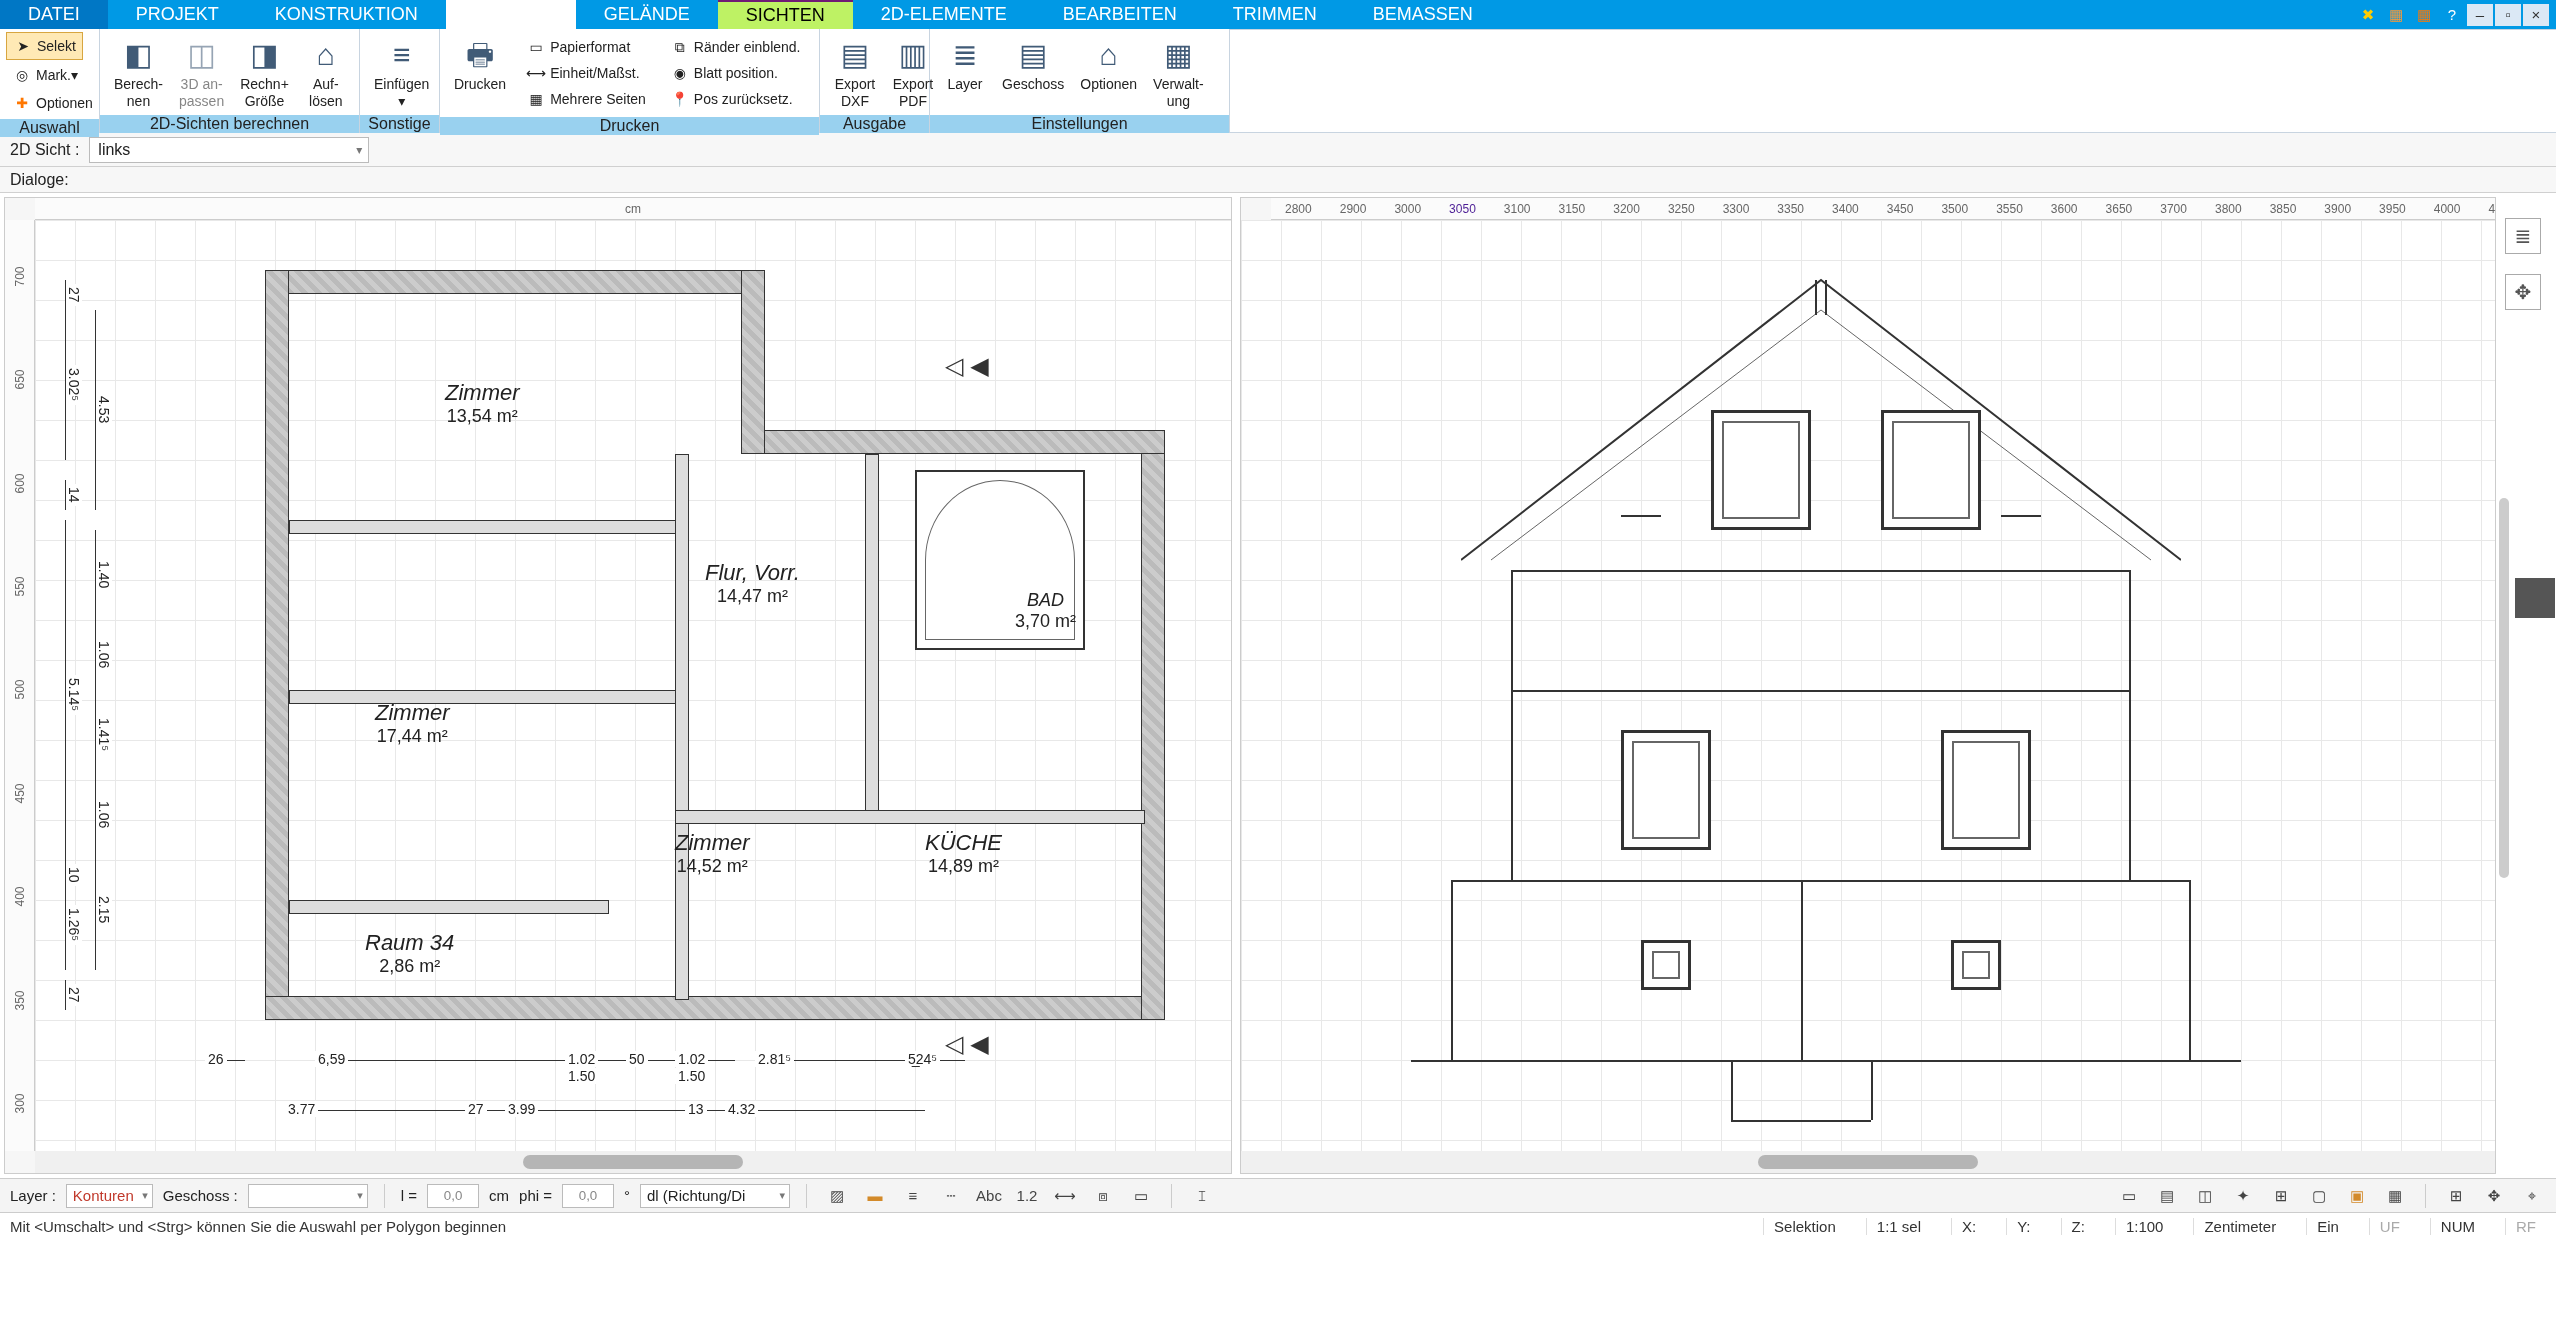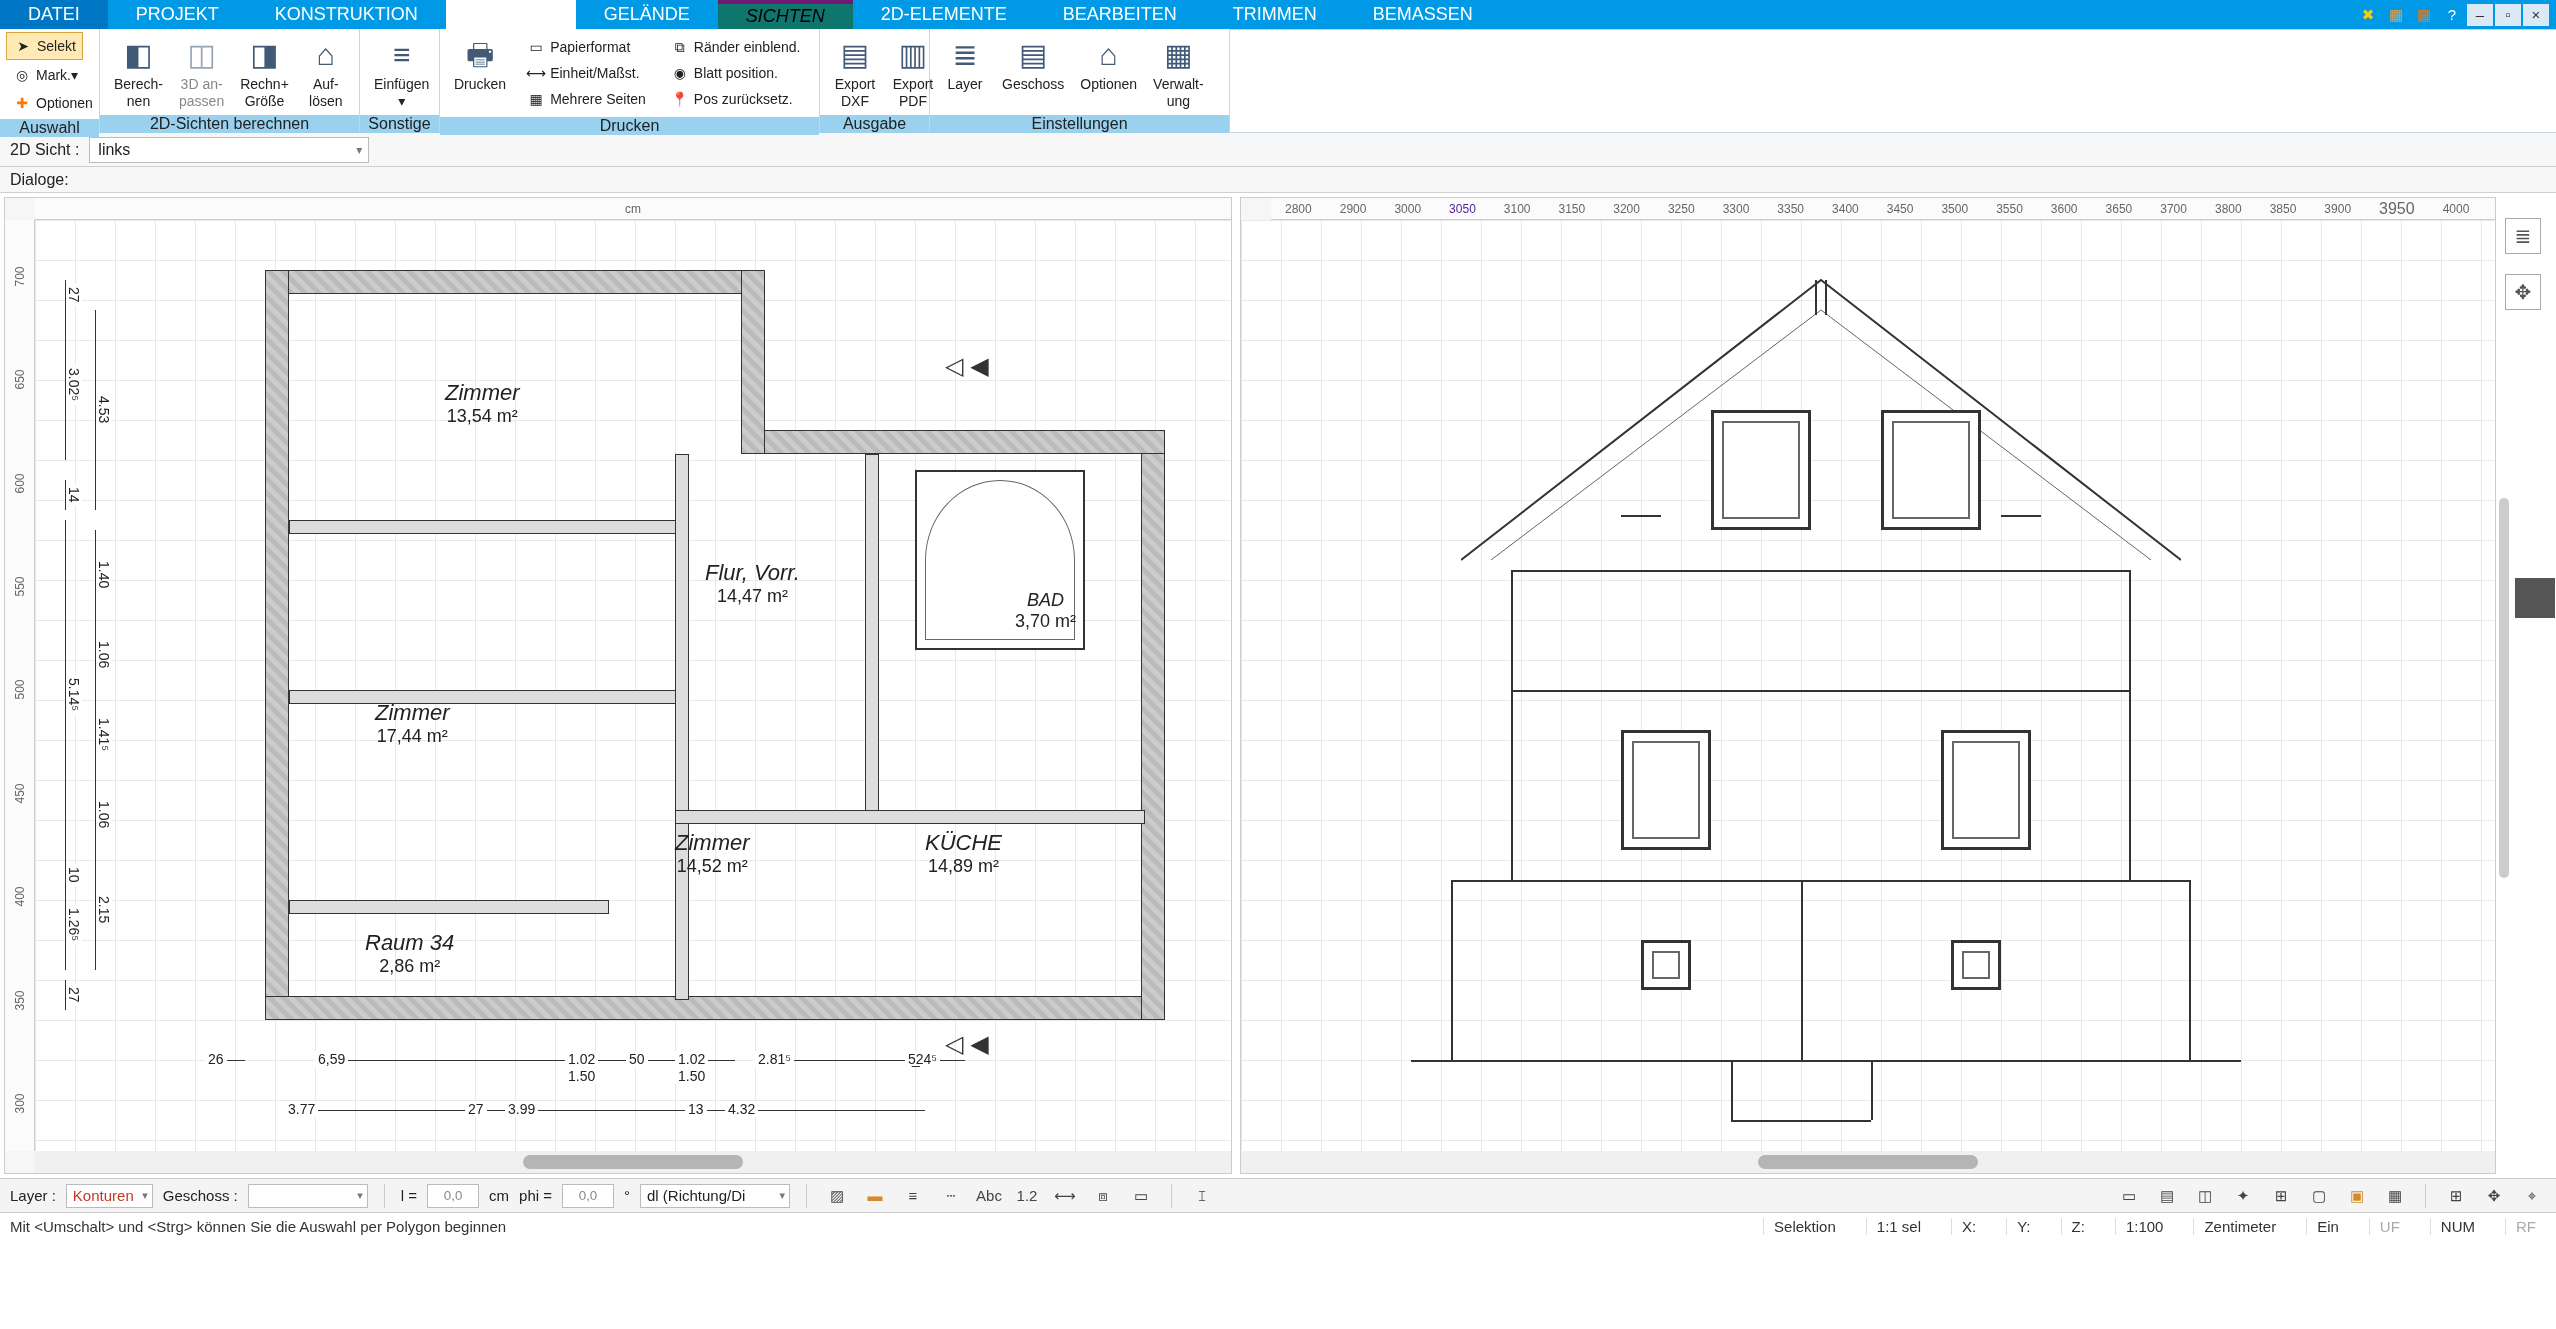--- a/index.html
+++ b/index.html
@@ -2,21 +2,21 @@
 <html><head>
 <meta charset="utf-8">
 <style>
 * { margin:0; padding:0; box-sizing:border-box; font-family:"Segoe UI",Tahoma,sans-serif; }
 body { font-size:12px; color:#222; background:#fff; width:2556px; height:1329px; overflow:hidden; }
 
 
 .menubar { height:29px; background:#0099e5; display:flex; align-items:stretch; }
 .menubar .tab { padding:0 28px; display:flex; align-items:center; color:#fff; font-size:18px; cursor:pointer; }
 .menubar .tab.active-file { background:#0077c5; }
-.menubar .tab.active { background:#0f766e; color:#000; border-top:4px solid #701a75;font-style:italic; }
+.menubar .tab.active { background:#bef264; color:#000; border-top:2px solid #701a75; }
 .menubar .spacer { flex:1; }
 .menubar .win-icons { display:flex; align-items:center; padding-right:6px; }
 .menubar .win-icons span { width:26px; height:22px; display:flex; align-items:center; justify-content:center; color:#fff; font-size:15px; cursor:pointer; margin:0 1px; }
 
 
 .ribbon { height:104px; background:#fff; display:flex; border-bottom:1px solid #c8d4e0; }
 .ribbon-group { display:flex; flex-direction:column; border-right:1px solid #c8d4e0; }
 .ribbon-group .items { flex:1; display:flex; align-items:flex-start; padding:3px 6px; }
 .ribbon-group .label { height:24px; background:#99d1ef; display:flex; align-items:center; justify-content:center; font-size:16px; color:#222; }
 .rb { display:flex; flex-direction:column; align-items:center; padding:2px 8px; cursor:pointer; text-align:center; line-height:1.2; font-size:14px; }
@@ -350,21 +350,21 @@
         <span style="margin: 0px 14px; font-size: 12px; color: rgb(102, 102, 102);">3400</span>
         <span style="margin: 0px 14px; font-size: 12px; color: rgb(102, 102, 102);">3450</span>
         <span style="margin: 0px 14px; font-size: 12px; color: rgb(102, 102, 102);">3500</span>
         <span style="margin: 0px 14px; font-size: 12px; color: rgb(102, 102, 102);">3550</span>
         <span style="margin: 0px 14px; font-size: 12px; color: rgb(102, 102, 102);">3600</span>
         <span style="margin: 0px 14px; font-size: 12px; color: rgb(102, 102, 102);">3650</span>
         <span style="margin: 0px 14px; font-size: 12px; color: rgb(102, 102, 102);">3700</span>
         <span style="margin: 0px 14px; font-size: 12px; color: rgb(102, 102, 102);">3800</span>
         <span style="margin: 0px 14px; font-size: 12px; color: rgb(102, 102, 102);">3850</span>
         <span style="margin: 0px 14px; font-size: 12px; color: rgb(102, 102, 102);">3900</span>
-        <span style="margin: 0px 14px; font-size: 16px; color: rgb(102, 102, 102);">3950</span>
+        <span style="margin: 0px 14px; font-size: 12px; color: rgb(102, 102, 102);">3950</span>
         <span style="margin: 0px 14px; font-size: 12px; color: rgb(102, 102, 102);">4000</span>
         <span style="margin: 0px 14px; font-size: 12px; color: rgb(102, 102, 102);">4050</span>
       </div>
     <div class="canvas" style="left:0">
       <div class="elev">
 
         <div class="line" style="left:50px;top:800px;width:830px;height:2px"></div>
 
         <div class="line" style="left:90px;top:620px;width:740px;height:2px"></div>
         <div class="line" style="left:90px;top:620px;width:2px;height:180px"></div>

